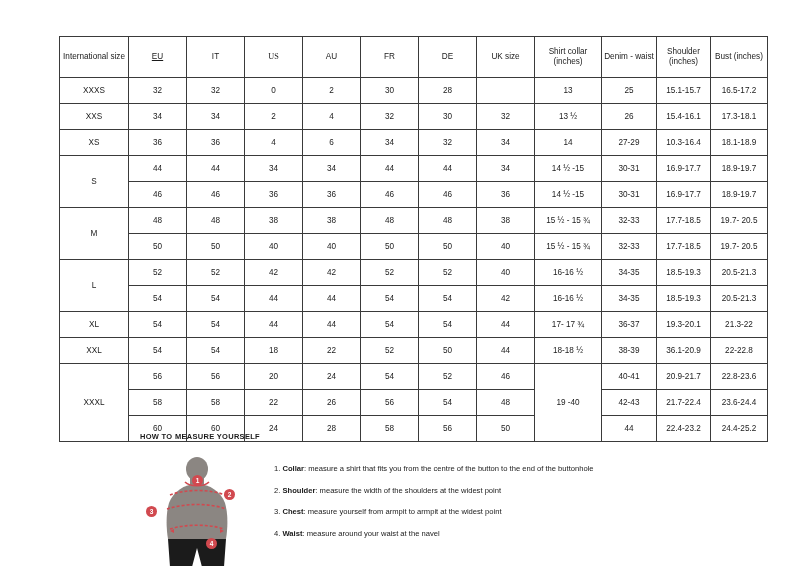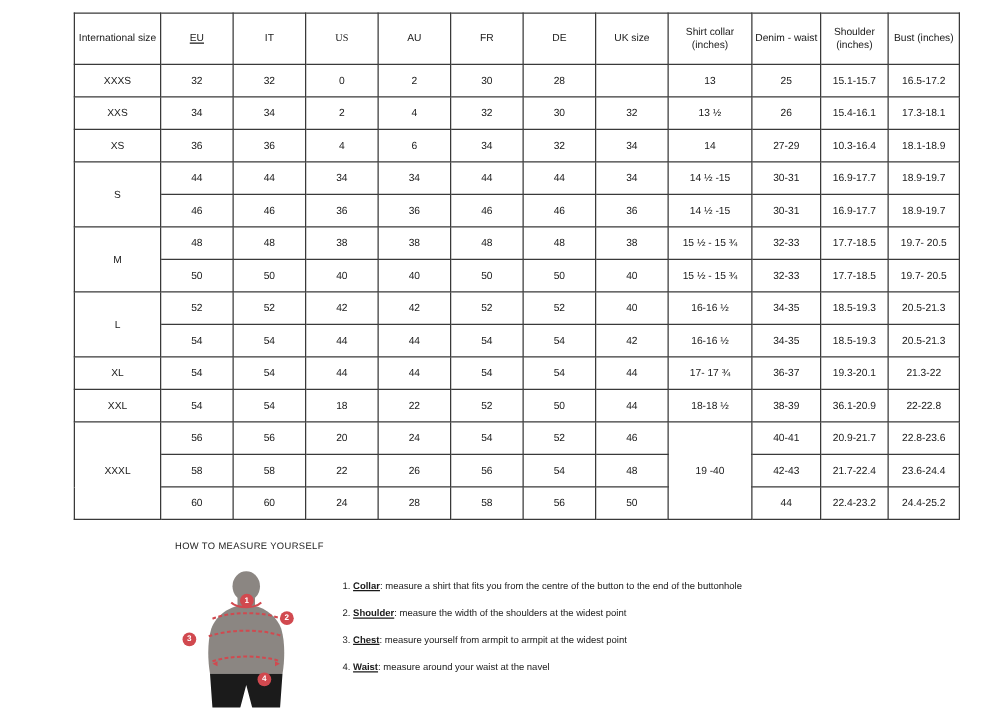--- a/index.html
+++ b/index.html
@@ -16,21 +16,21 @@
     overflow: hidden;
   }
   .page {
     position: relative;
     width: 787px;
     height: 566px;
   }
   table.size-table {
     position: absolute;
     left: 59px;
-    top: 10px;
+    top: 36px;
     width: 669px;
     border-collapse: collapse;
     table-layout: fixed;
   }
   table.size-table td, table.size-table th {
     border: 1px solid #3a3a3a;
     text-align: center;
     vertical-align: middle;
     font-size: 8.2px;
     font-weight: normal;
@@ -57,21 +57,21 @@
   th.col-bust { width: 56px; }
 
   .guide {
     position: absolute;
     left: 140px;
     top: 432px;
     width: 600px;
   }
   .guide-title {
     font-size: 7.5px;
-    font-weight: normal;
+    font-weight: bold;
     letter-spacing: 0.3px;
     color: #1a1a1a;
     margin: 0 0 10px 0;
   }
   .guide-body {
     display: flex;
     align-items: flex-start;
   }
   .figure-wrap {
     position: relative;
@@ -83,21 +83,21 @@
     margin-left: 14px;
     padding-top: 14px;
   }
   .step {
     font-size: 7.6px;
     line-height: 1.0;
     margin-bottom: 14px;
     color: #1a1a1a;
     white-space: nowrap;
   }
-  .step b { font-weight: bold; text-decoration: underline; }
+  .step b { font-weight: bold; }
   .num-badge {
     position: absolute;
     width: 11px;
     height: 11px;
     border-radius: 50%;
     background: #d1494f;
     color: #ffffff;
     font-size: 6.5px;
     line-height: 11px;
     text-align: center;

